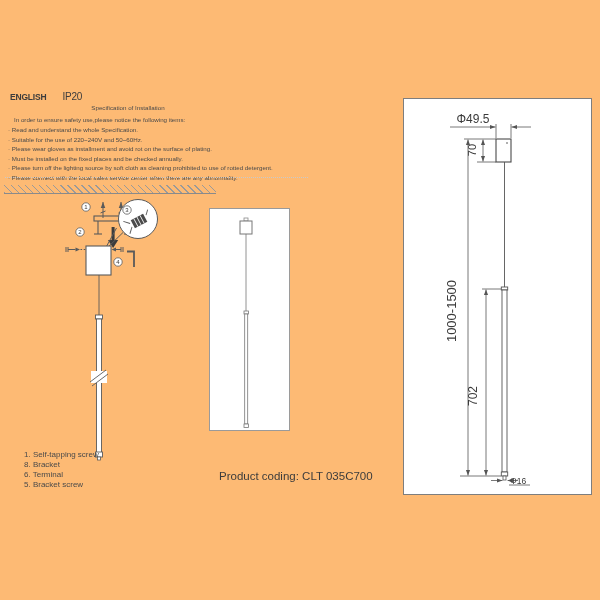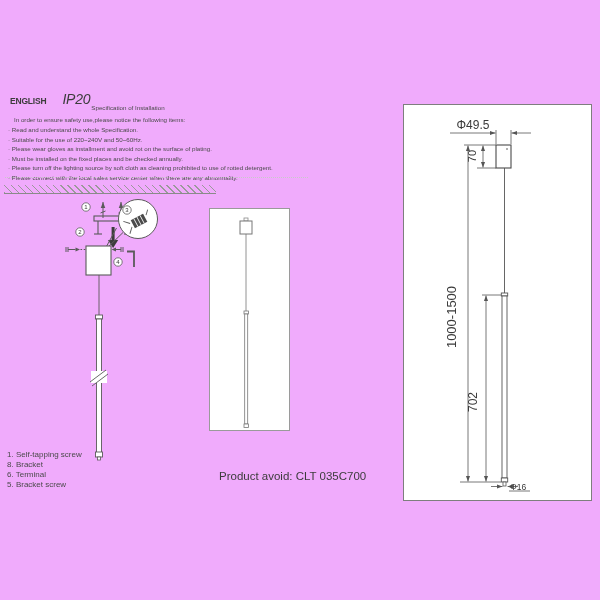--- a/index.html
+++ b/index.html
@@ -1,40 +1,40 @@
 <!DOCTYPE html>
 <html><head>
 <meta charset="utf-8">
 <style>
   html,body{margin:0;padding:0;background:#ffffff;}
   .page{
-    position:relative;width:600px;height:600px;background:#f0abfc;overflow:hidden;
+    position:relative;width:600px;height:600px;background:#fdba74;overflow:hidden;
     font-family:"Liberation Sans", sans-serif;color:#3c3c3c;
   }
   
   .hdr{position:absolute;left:10px;top:91px;display:flex;align-items:baseline;gap:16px;}
   .hdr .lang{font-size:8.5px;font-weight:bold;letter-spacing:-0.2px;}
-  .hdr .ip{font-size:14px;letter-spacing:-0.2px;font-style:italic;}
+  .hdr .ip{font-size:10px;letter-spacing:-0.2px;}
   .spec{position:absolute;left:6px;top:103px;width:330px;font-size:6.2px;line-height:9.5px;color:#4a4a4a;}
   .spec .title{width:244px;text-align:center;margin-bottom:2px;}
   .spec .intro{padding-left:8px;margin-bottom:1px;}
   .spec .item{padding-left:2px;white-space:nowrap;}
   .dotline{position:absolute;left:5px;top:177px;width:303px;border-top:1px dotted #c9c9c9;}
   
   .hatch{
     position:absolute;left:4px;top:185px;width:212px;height:8px;
     background:repeating-linear-gradient(45deg,#9a9a9a 0 1px,transparent 1px 5px);
     border-bottom:1.4px solid #8a8a8a;
   }
   
   .midbox{position:absolute;left:209px;top:208px;width:79px;height:221px;border:1px solid #9a9a9a;background:#fff;}
-  .dimbox{position:absolute;left:403px;top:104px;width:187px;height:395px;border:1.4px solid #7e7e7e;background:#fff;}
+  .dimbox{position:absolute;left:403px;top:98px;width:187px;height:395px;border:1.4px solid #7e7e7e;background:#fff;}
   .leftdiag{position:absolute;left:0px;top:190px;width:220px;height:280px;}
   
-  .legend{position:absolute;left:7px;top:450px;font-size:8px;line-height:10px;color:#4a4a4a;}
+  .legend{position:absolute;left:24px;top:450px;font-size:8px;line-height:10px;color:#4a4a4a;}
   .coding{position:absolute;left:219px;top:470px;font-size:11.5px;color:#3c3c3c;}
   svg text{font-family:"Liberation Sans", sans-serif;fill:#3a3a3a;}
   svg line,svg path,svg rect,svg circle,svg polyline{vector-effect:none;}
 </style>
 </head>
 <body>
 
 <div class="page">
 
   <div class="hdr">
@@ -217,15 +217,15 @@
     </svg>
   </div>
 
   <div class="legend">
     <div>1. Self-tapping screw</div>
     <div>8. Bracket</div>
     <div>6. Terminal</div>
     <div>5. Bracket screw</div>
   </div>
 
-  <div class="coding">Product avoid: CLT 035C700</div>
+  <div class="coding">Product coding: CLT 035C700</div>
 
 </div>
 
 </body></html>

